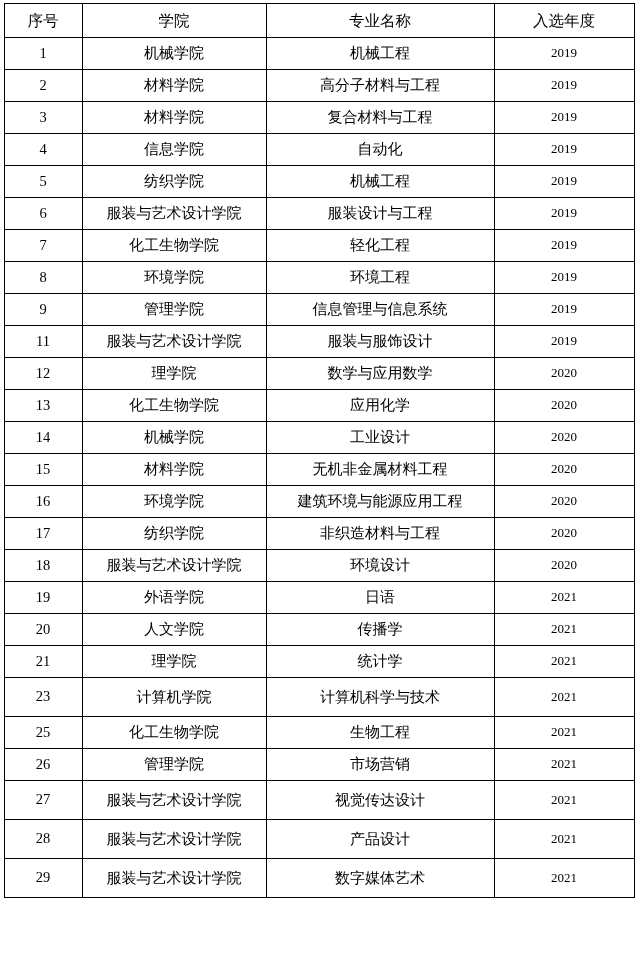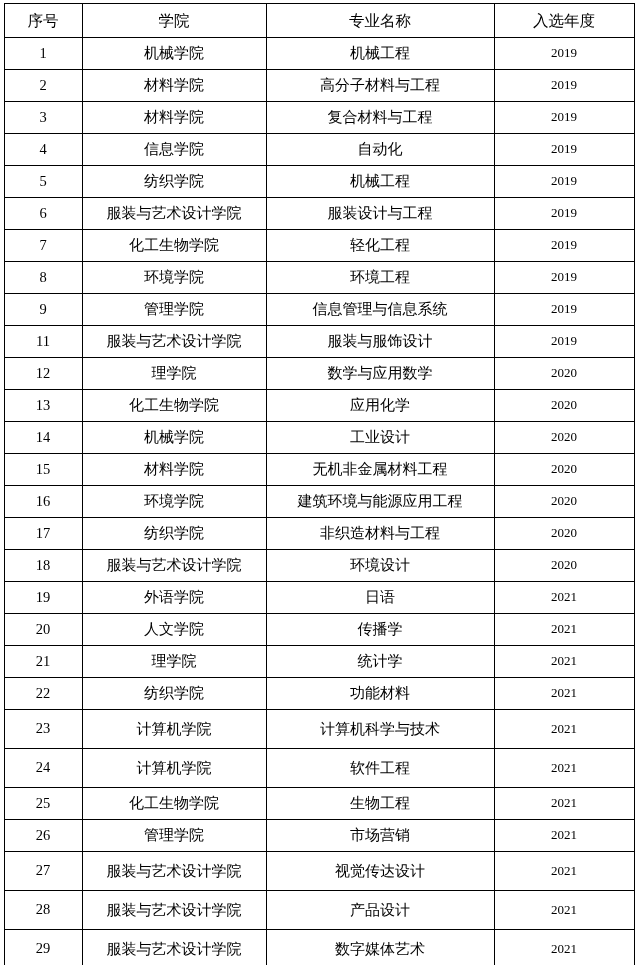--- a/index.html
+++ b/index.html
@@ -193,36 +193,24 @@
           <td class="college">人文学院</td>
           <td class="major">传播学</td>
           <td class="year">2021</td>
         </tr>
         <tr>
           <td class="idx">21</td>
           <td class="college">理学院</td>
           <td class="major">统计学</td>
           <td class="year">2021</td>
         </tr>
-        <tr>
-          <td class="idx">22</td>
-          <td class="college">纺织学院</td>
-          <td class="major">功能材料</td>
-          <td class="year">2021</td>
-        </tr>
         <tr class="tall">
           <td class="idx">23</td>
           <td class="college">计算机学院</td>
           <td class="major">计算机科学与技术</td>
-          <td class="year">2021</td>
-        </tr>
-        <tr class="tall">
-          <td class="idx">24</td>
-          <td class="college">计算机学院</td>
-          <td class="major">软件工程</td>
           <td class="year">2021</td>
         </tr>
         <tr>
           <td class="idx">25</td>
           <td class="college">化工生物学院</td>
           <td class="major">生物工程</td>
           <td class="year">2021</td>
         </tr>
         <tr>
           <td class="idx">26</td>

